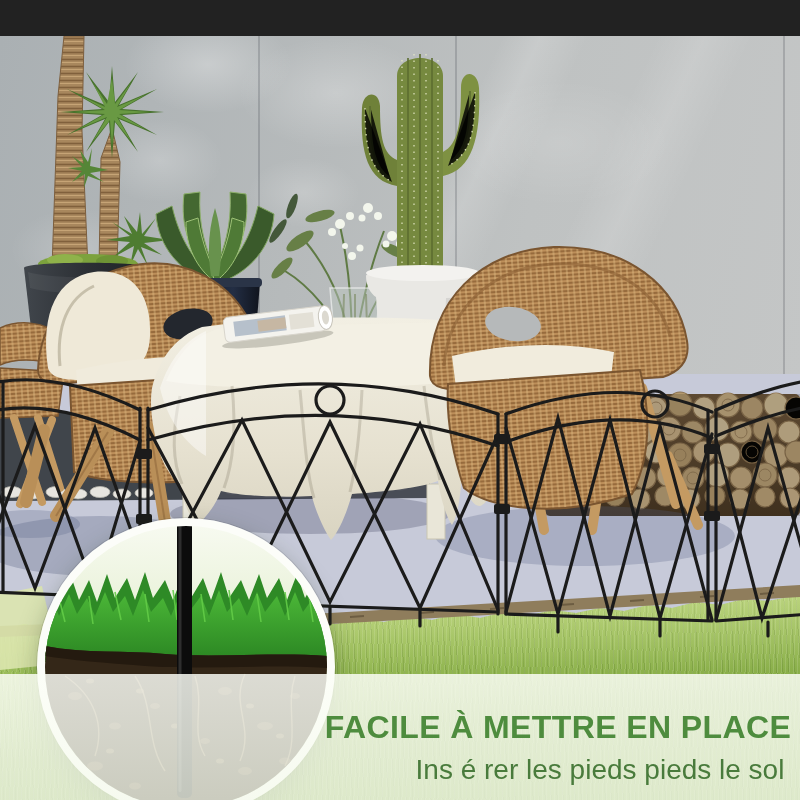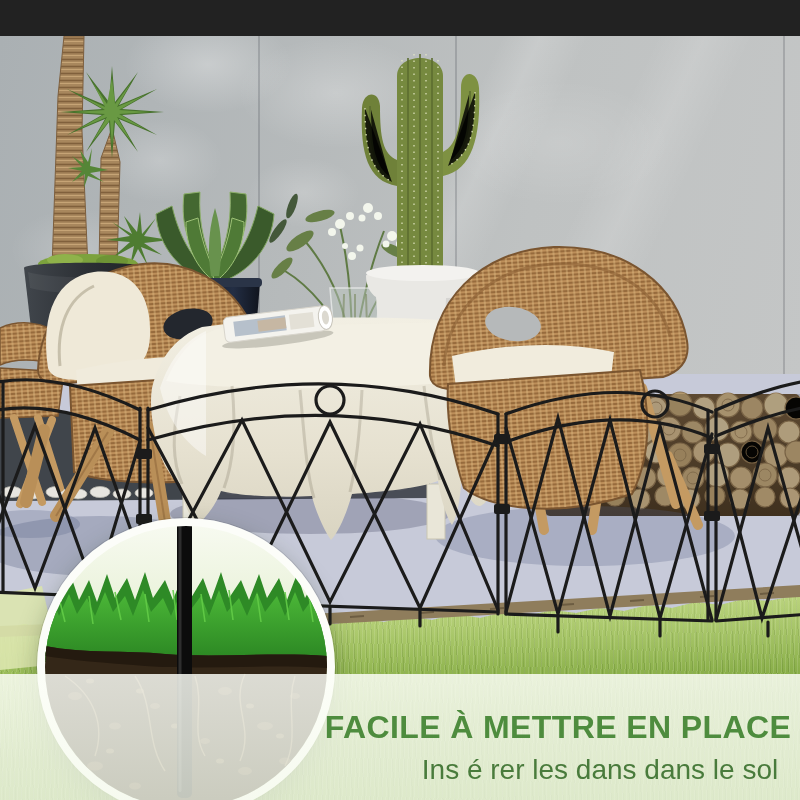--- a/index.html
+++ b/index.html
@@ -452,15 +452,15 @@
 
       <g>
         <rect x="132" y="-4" width="15" height="276" rx="5" fill="#0c0c0c"></rect>
         <rect x="133.5" y="-4" width="3" height="270" rx="1.5" fill="rgba(255,255,255,.14)"></rect>
       </g>
     </svg>
   </div>
 
   <div class="band"></div>
   <div class="title">FACILE À METTRE EN PLACE</div>
-  <div class="subtitle">Ins é rer les dans dans le sol</div>
+  <div class="subtitle">Ins é rer les pieds pieds le sol</div>
 
 </div>
 
 </body></html>

